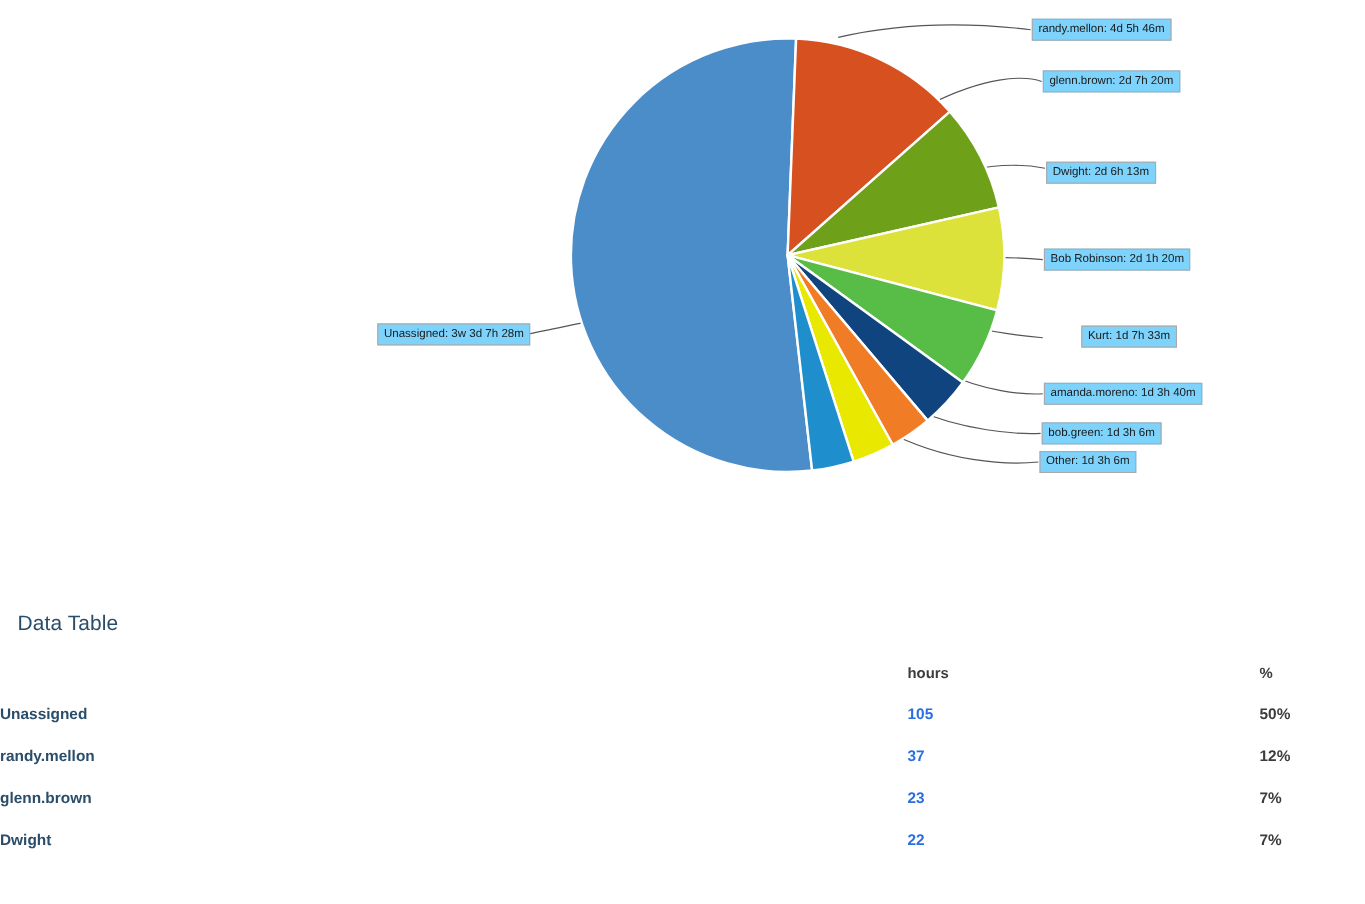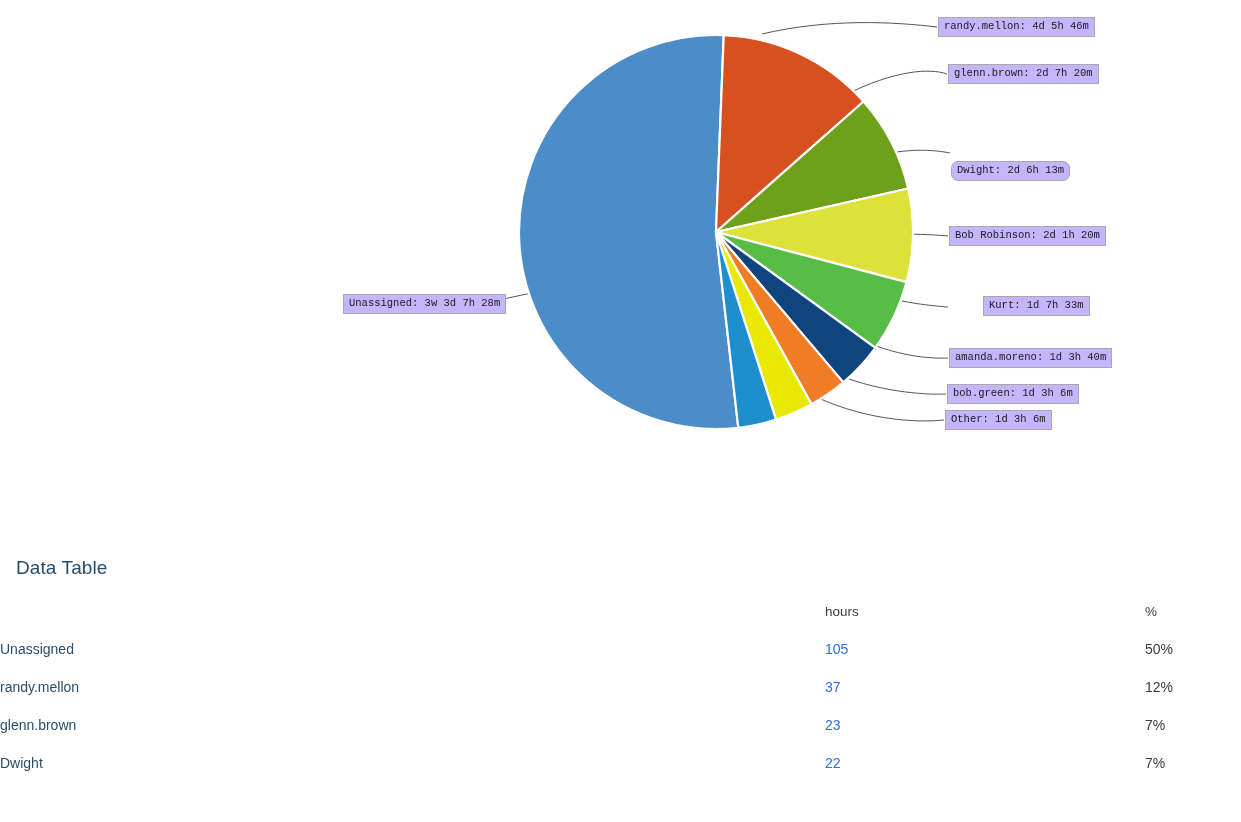--- a/index.html
+++ b/index.html
@@ -40,28 +40,28 @@
   }
   .slice-path {
     stroke: #ffffff;
     stroke-width: 2.2;
     stroke-linejoin: round;
   }
 
   
   .callout {
     position: absolute;
-    background: #c4b5fd;
+    background: #7dd3fc;
     border: 1px solid #a9a9a9;
     padding: 2px 5px 3px 5px;
     font-size: 10.5px;
     line-height: 13px;
     color: #1a1a1a;
     white-space: nowrap;
-    font-family: Liberation Mono, monospace;
+    font-family: Liberation Sans, sans-serif;
     box-sizing: border-box;
   }
 
   
   #data-table-section {
     position: absolute;
     left: 0;
     top: 520px;
     width: 1241px;
   }
@@ -80,21 +80,21 @@
     top: 72px;
     width: 1241px;
     border-collapse: collapse;
     table-layout: fixed;
   }
   table.datatable th,
   table.datatable td {
     padding: 0;
     height: 38px;
     vertical-align: middle;
-    font-weight: 400;
+    font-weight: 700;
     text-align: left;
     font-size: 14px;
   }
   .col-name  { width: 825px; }
   .col-hours { width: 320px; }
   .col-pct   { width: 96px;  }
 
   table.datatable th {
     font-size: 13.5px;
     color: #3c3c3c;
@@ -144,21 +144,21 @@
         <path d="M 716 232 L 875.38 347.79 A 197 197 0 0 1 843.29 382.36 Z" fill="#10447e" class="slice-path"></path>
         <path d="M 716 232 L 843.29 382.36 A 197 197 0 0 1 811.51 404.30 Z" fill="#f07d26" class="slice-path"></path>
         <path d="M 716 232 L 811.51 404.30 A 197 197 0 0 1 776.06 419.62 Z" fill="#e8e800" class="slice-path"></path>
         <path d="M 716 232 L 776.06 419.62 A 197 197 0 0 1 738.30 427.73 Z" fill="#1f8ecd" class="slice-path"></path>
       </g>
   </svg>
 
   <div id="callout-layer">
     <div class="callout" style="left:938px; top:17px;"><span>randy.mellon: 4d 5h 46m</span></div>
     <div class="callout" style="left:948px; top:64px;"><span>glenn.brown: 2d 7h 20m</span></div>
-    <div class="callout" style="left:951px; top:161px;border-radius:7px;"><span>Dwight: 2d 6h 13m</span></div>
+    <div class="callout" style="left:951px; top:147px;"><span>Dwight: 2d 6h 13m</span></div>
     <div class="callout" style="left:949px; top:226px;"><span>Bob Robinson: 2d 1h 20m</span></div>
     <div class="callout" style="left:983px; top:296px;"><span>Kurt: 1d 7h 33m</span></div>
     <div class="callout" style="left:949px; top:348px;"><span>amanda.moreno: 1d 3h 40m</span></div>
     <div class="callout" style="left:947px; top:384px;"><span>bob.green: 1d 3h 6m</span></div>
     <div class="callout" style="left:945px; top:410px;"><span>Other: 1d 3h 6m</span></div>
     <div class="callout" style="left:343px; top:294px;"><span>Unassigned: 3w 3d 7h 28m</span></div>
   </div>
 </div>
 
 <div id="data-table-section">

